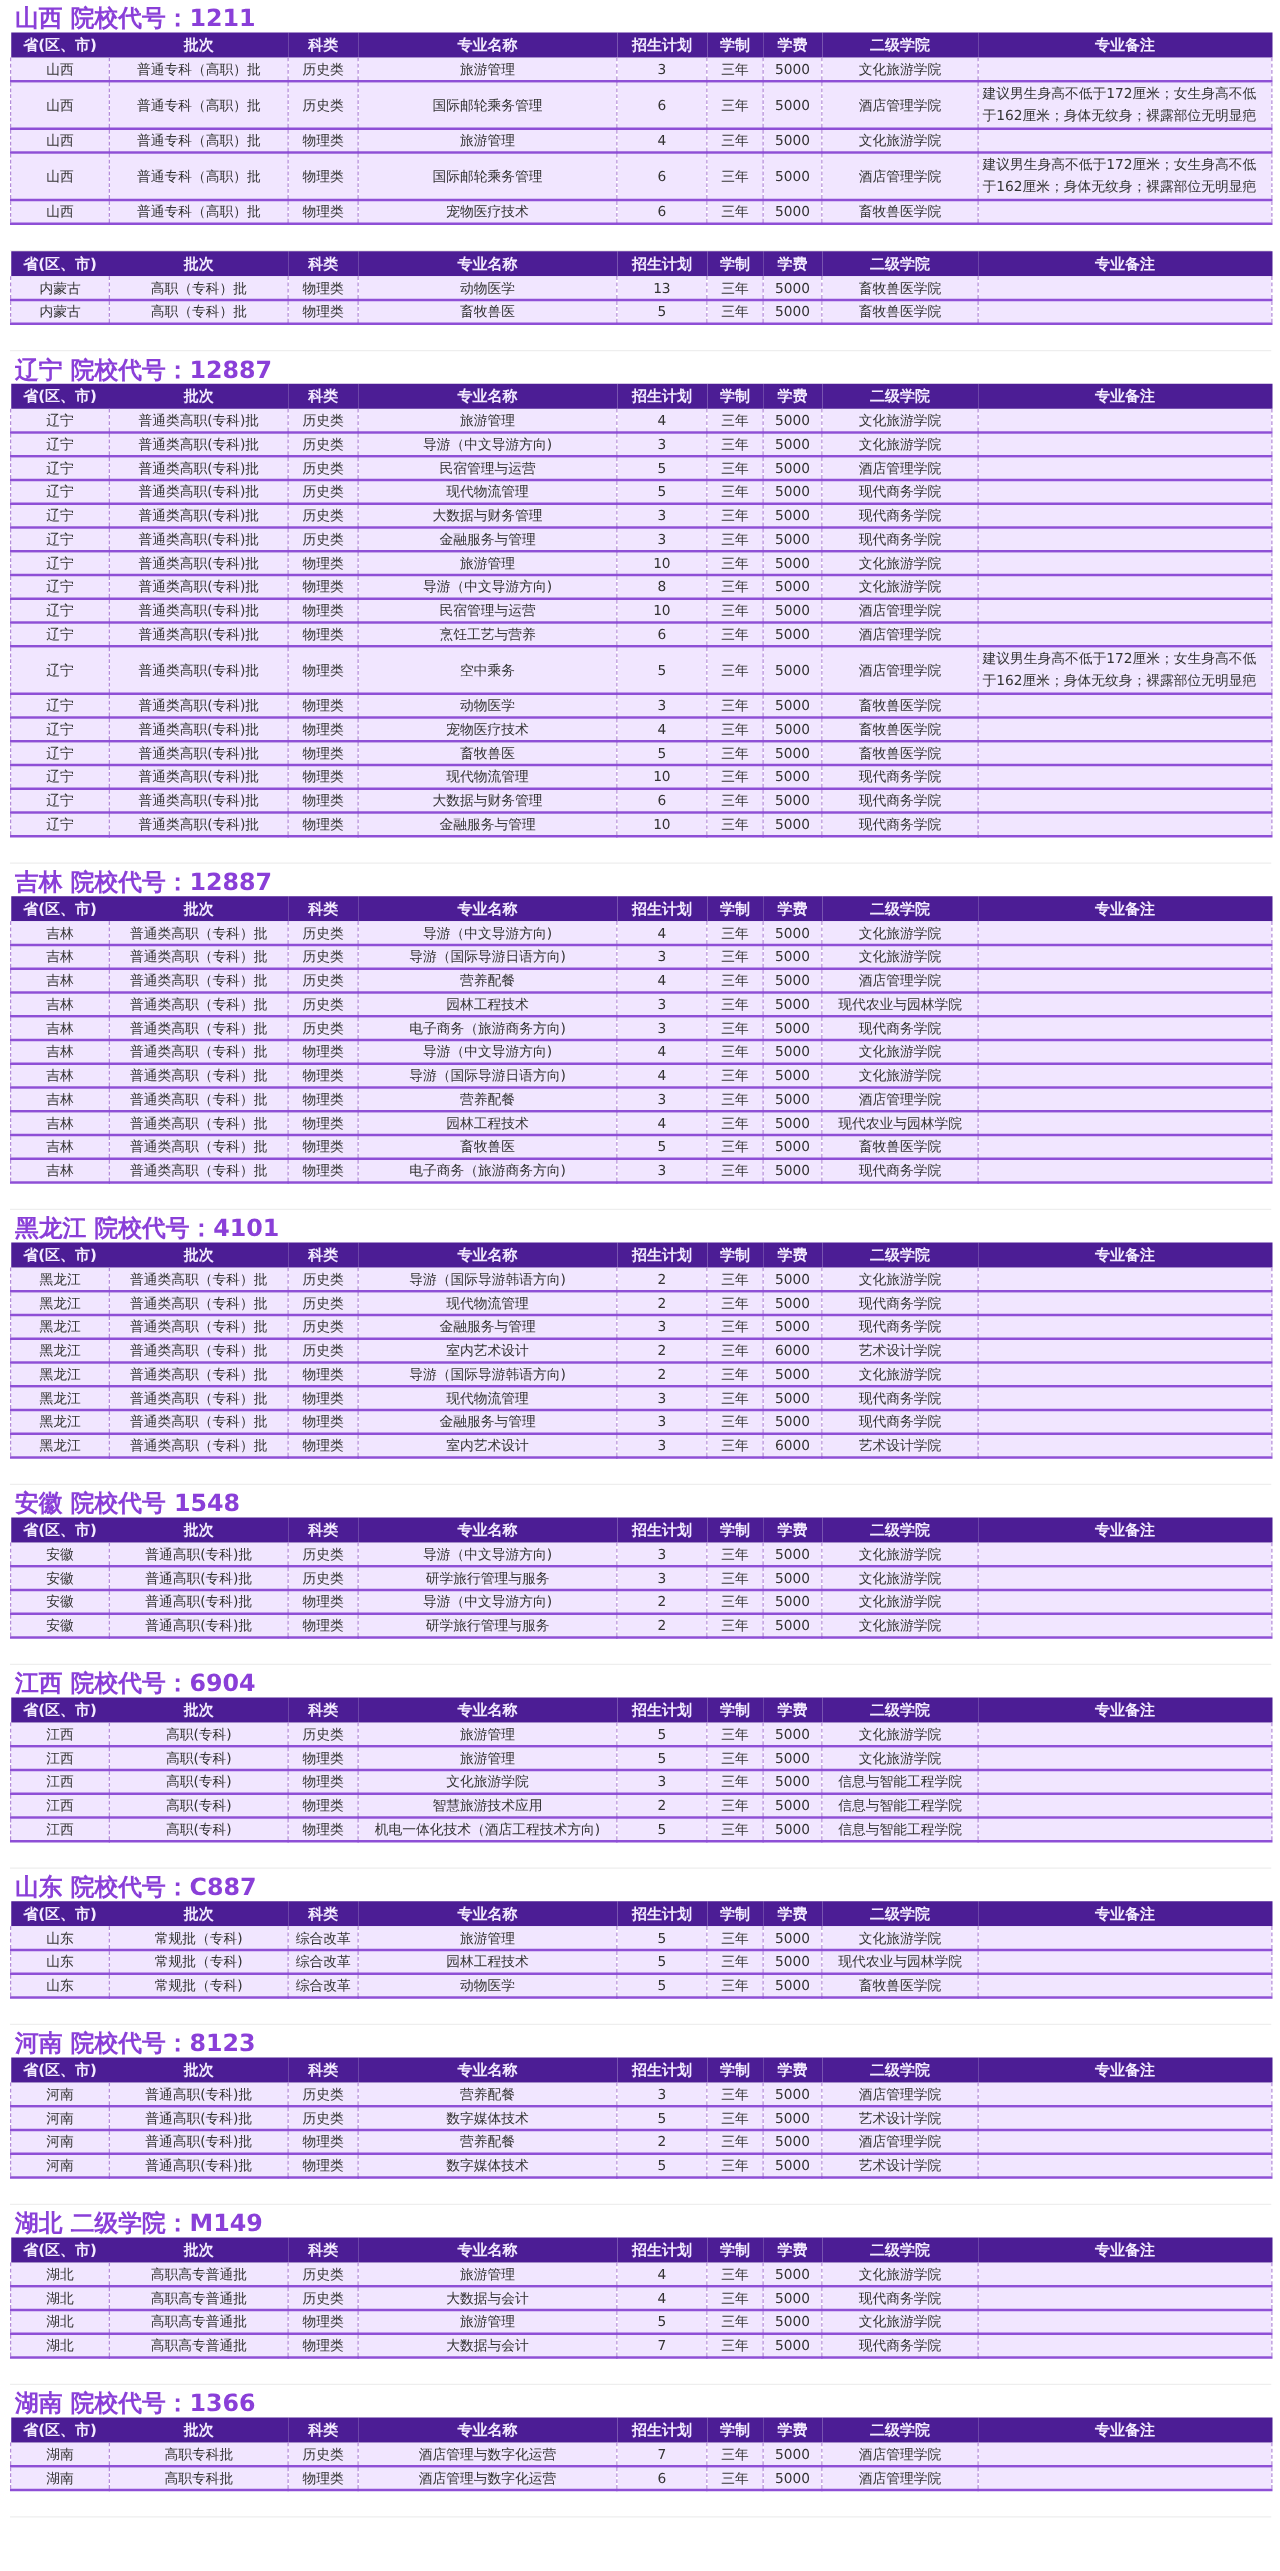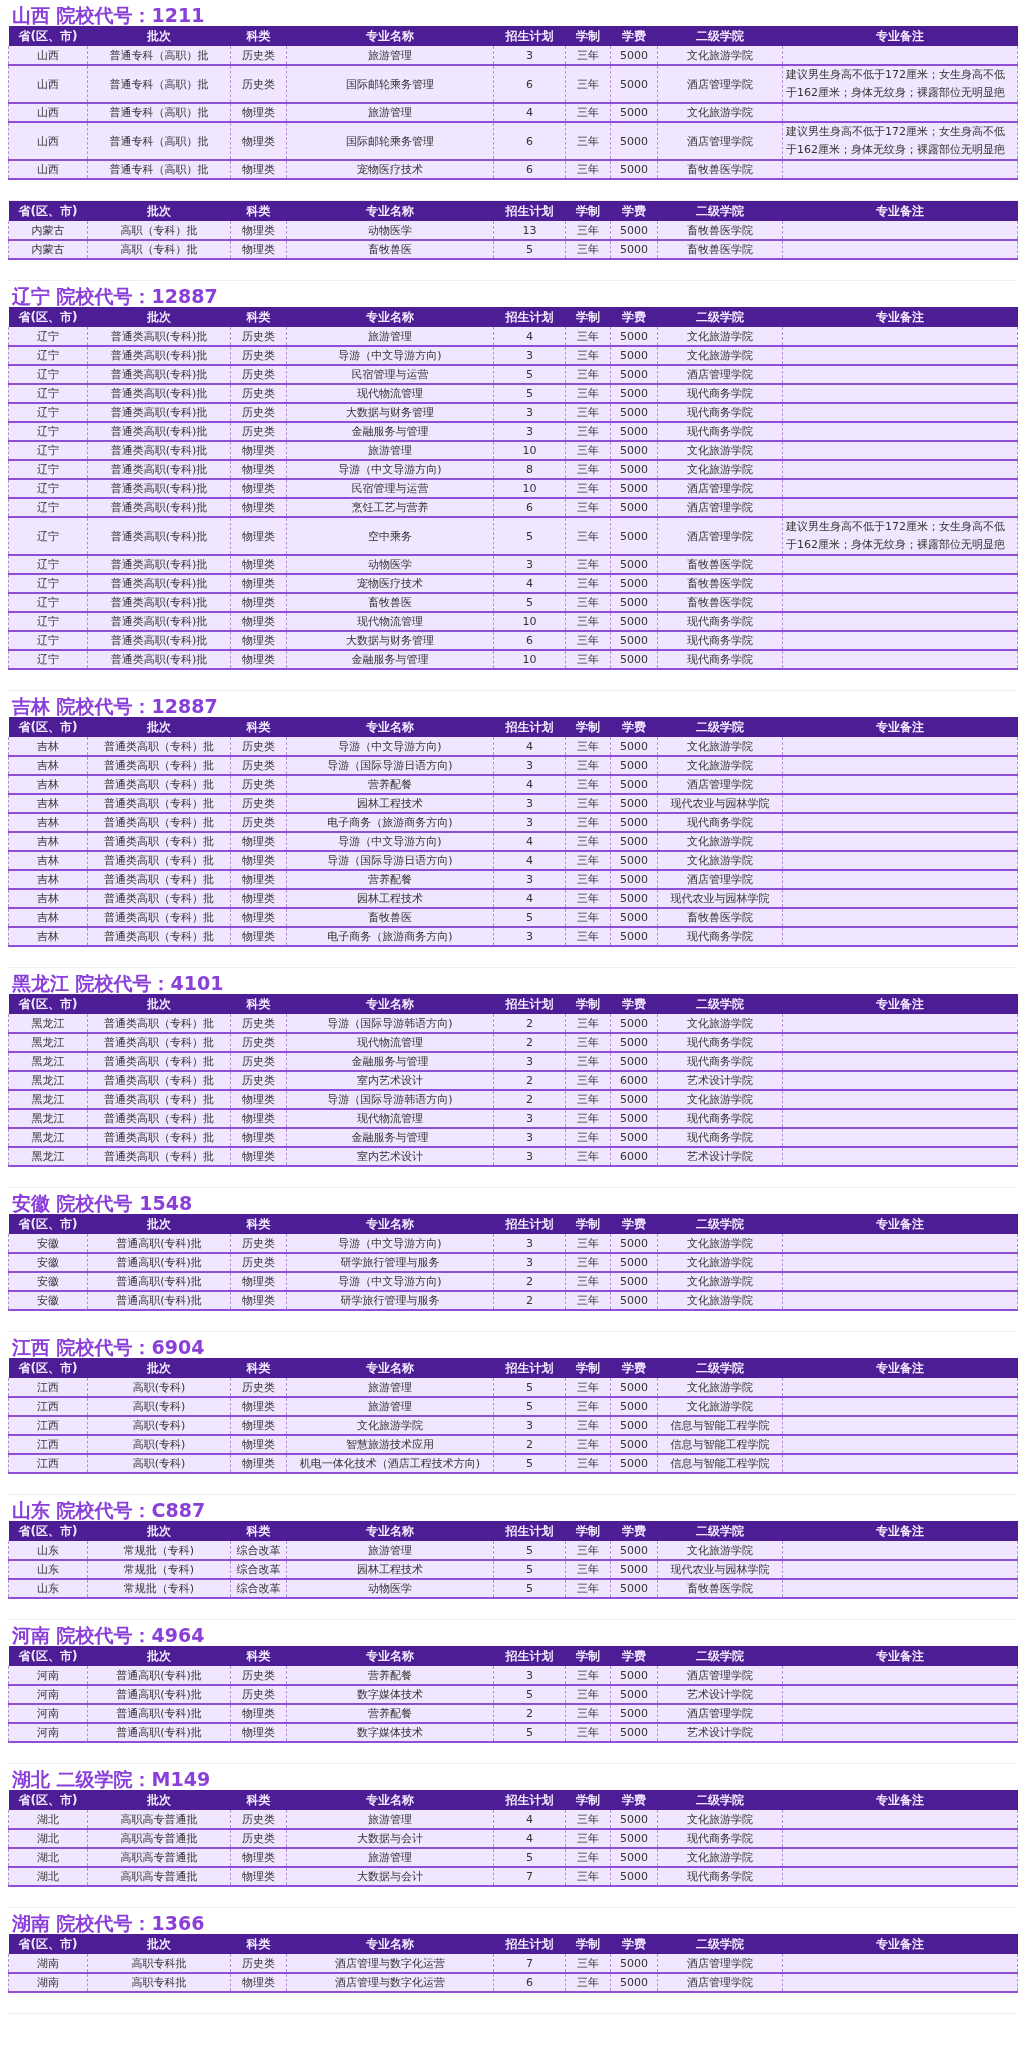--- a/index.html
+++ b/index.html
@@ -878,21 +878,21 @@
             <td>三年</td>
             <td>5000</td>
             <td>畜牧兽医学院</td>
             <td class="note"></td>
           </tr>
         </tbody>
       </table>
       <div class="spacer"></div>
     </div>
     <div class="section">
-      <div class="sec-title">河南 院校代号：4964</div>
+      <div class="sec-title">河南 院校代号：8123</div>
       <table>
         <colgroup>
           <col class="c1">
           <col class="c2">
           <col class="c3">
           <col class="c4">
           <col class="c5">
           <col class="c6">
           <col class="c7">
           <col class="c8">

